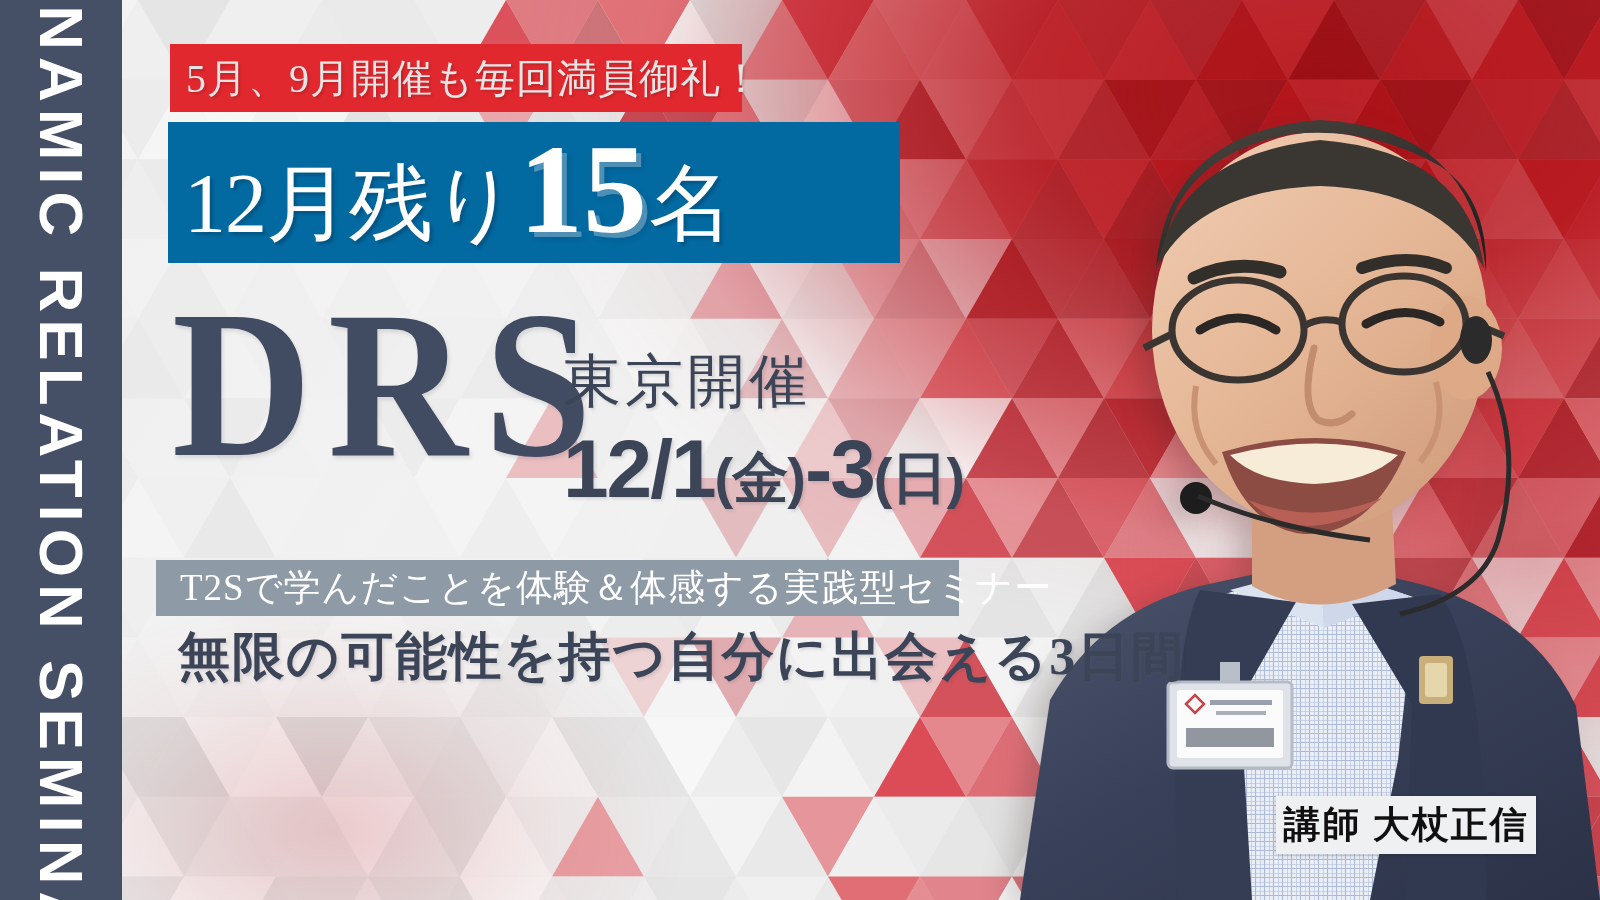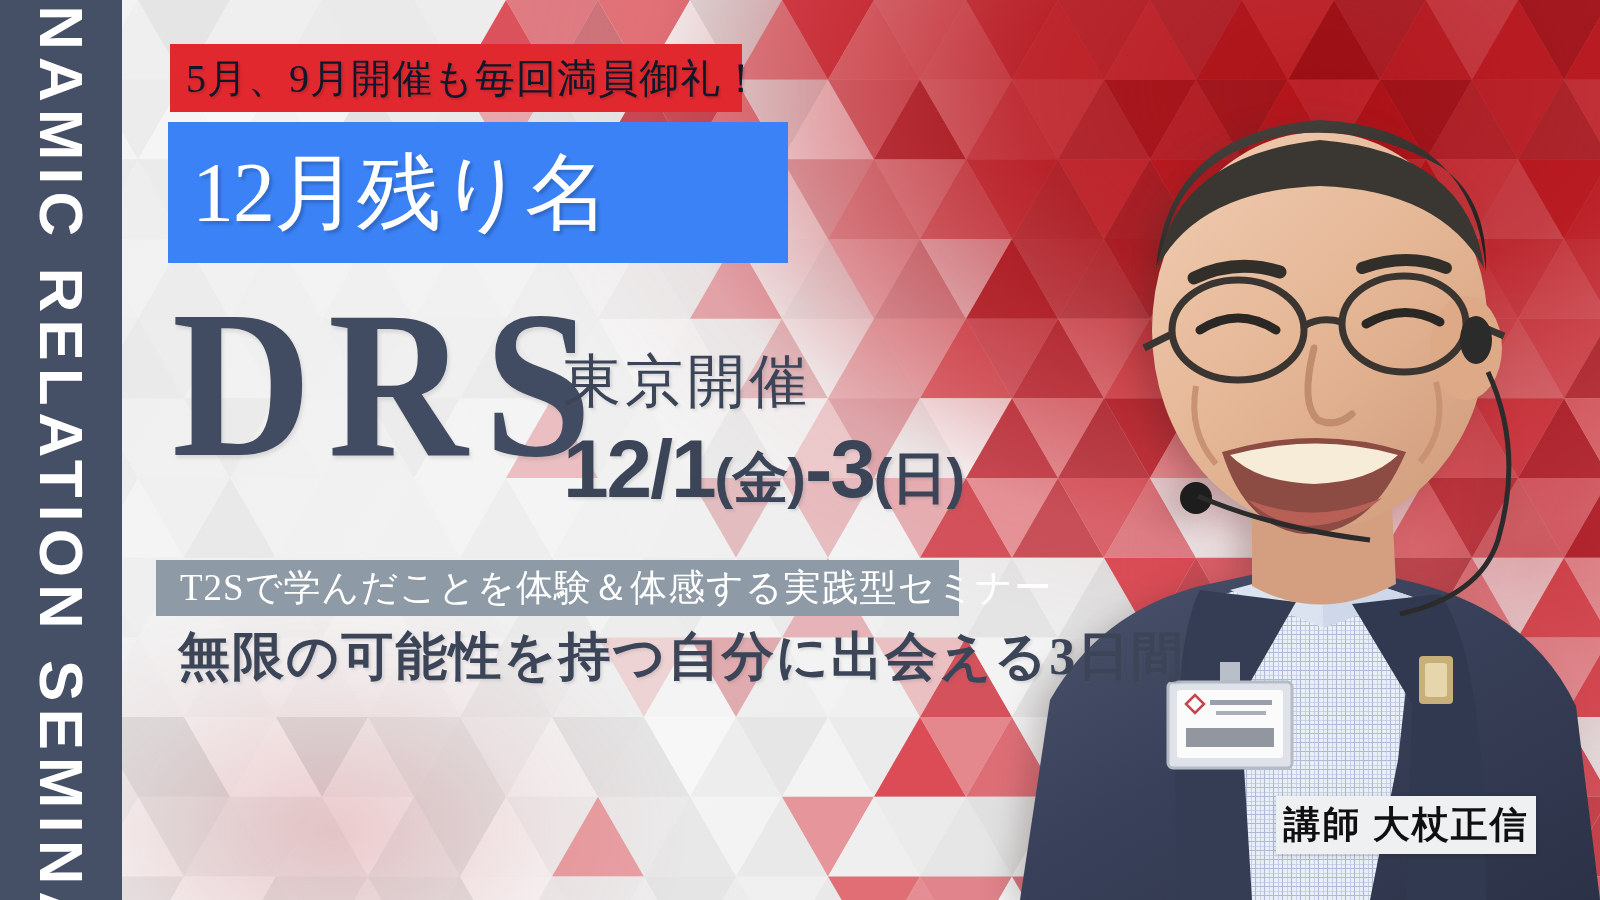--- a/index.html
+++ b/index.html
@@ -47,29 +47,29 @@
   #photo { position:absolute; left:900px; top:0; width:700px; height:900px; z-index:4;
            filter:drop-shadow(-14px 6px 14px rgba(60,35,35,0.22)); }
 
   
   #kicker-banner {
     position:absolute; left:170px; top:44px; width:572px; height:68px;
     background:#e0282e; z-index:7;
     display:flex; align-items:center; padding-left:16px;
   }
   #kicker-text {
-    color:#0f172a; font-family:"Liberation Serif","DejaVu Serif", serif;
+    color:#e5e5e5; font-family:"Liberation Serif","DejaVu Serif", serif;
     font-size:40px; font-weight:400; letter-spacing:1px; white-space:nowrap;
     text-shadow:2px 2px 2px rgba(0,0,0,0.12);
   }
 
   #count-banner {
-    position:absolute; left:168px; top:122px; width:620px; height:141px;
-    background:#3b82f6; z-index:7;
-    display:flex; align-items:center; padding-left:24px;
+    position:absolute; left:168px; top:122px; width:732px; height:141px;
+    background:#0369a1; z-index:7;
+    display:flex; align-items:center; padding-left:16px;
   }
   #count-line { display:flex; align-items:baseline; white-space:nowrap;
                 font-family:"Liberation Serif","DejaVu Serif", serif; color:#fff; }
   .count-md  { font-size:84px;  letter-spacing:-1px; text-shadow:3px 3px 3px rgba(0,0,0,0.18); }
   .count-sm  { font-size:44px;  padding:0 2px 0 6px; text-shadow:3px 3px 3px rgba(0,0,0,0.18); }
   .count-big { font-size:128px; font-weight:700; line-height:1; padding:0 2px;
                text-shadow:5px 5px 0 rgba(255,255,255,0.30), 7px 7px 6px rgba(0,0,0,0.10); }
   .count-unit{ font-size:84px; text-shadow:3px 3px 3px rgba(0,0,0,0.18); }
 
   
@@ -814,20 +814,21 @@
     <div id="sidebar-text">DYNAMIC RELATION SEMINAR</div>
   </div>
 
   <div id="kicker-banner">
     <span id="kicker-text">5月、9月開催も毎回満員御礼！</span>
   </div>
 
   <div id="count-banner">
     <div id="count-line">
       <span class="count-md">12月残り</span>
+      <span class="count-big">15</span>
       <span class="count-unit">名</span>
     </div>
   </div>
 
   <div id="drs">DRS</div>
 
   <div id="venue-block">
     <div id="venue">東京開催</div>
     <div id="date">
       <span class="date-num">12/1</span>

